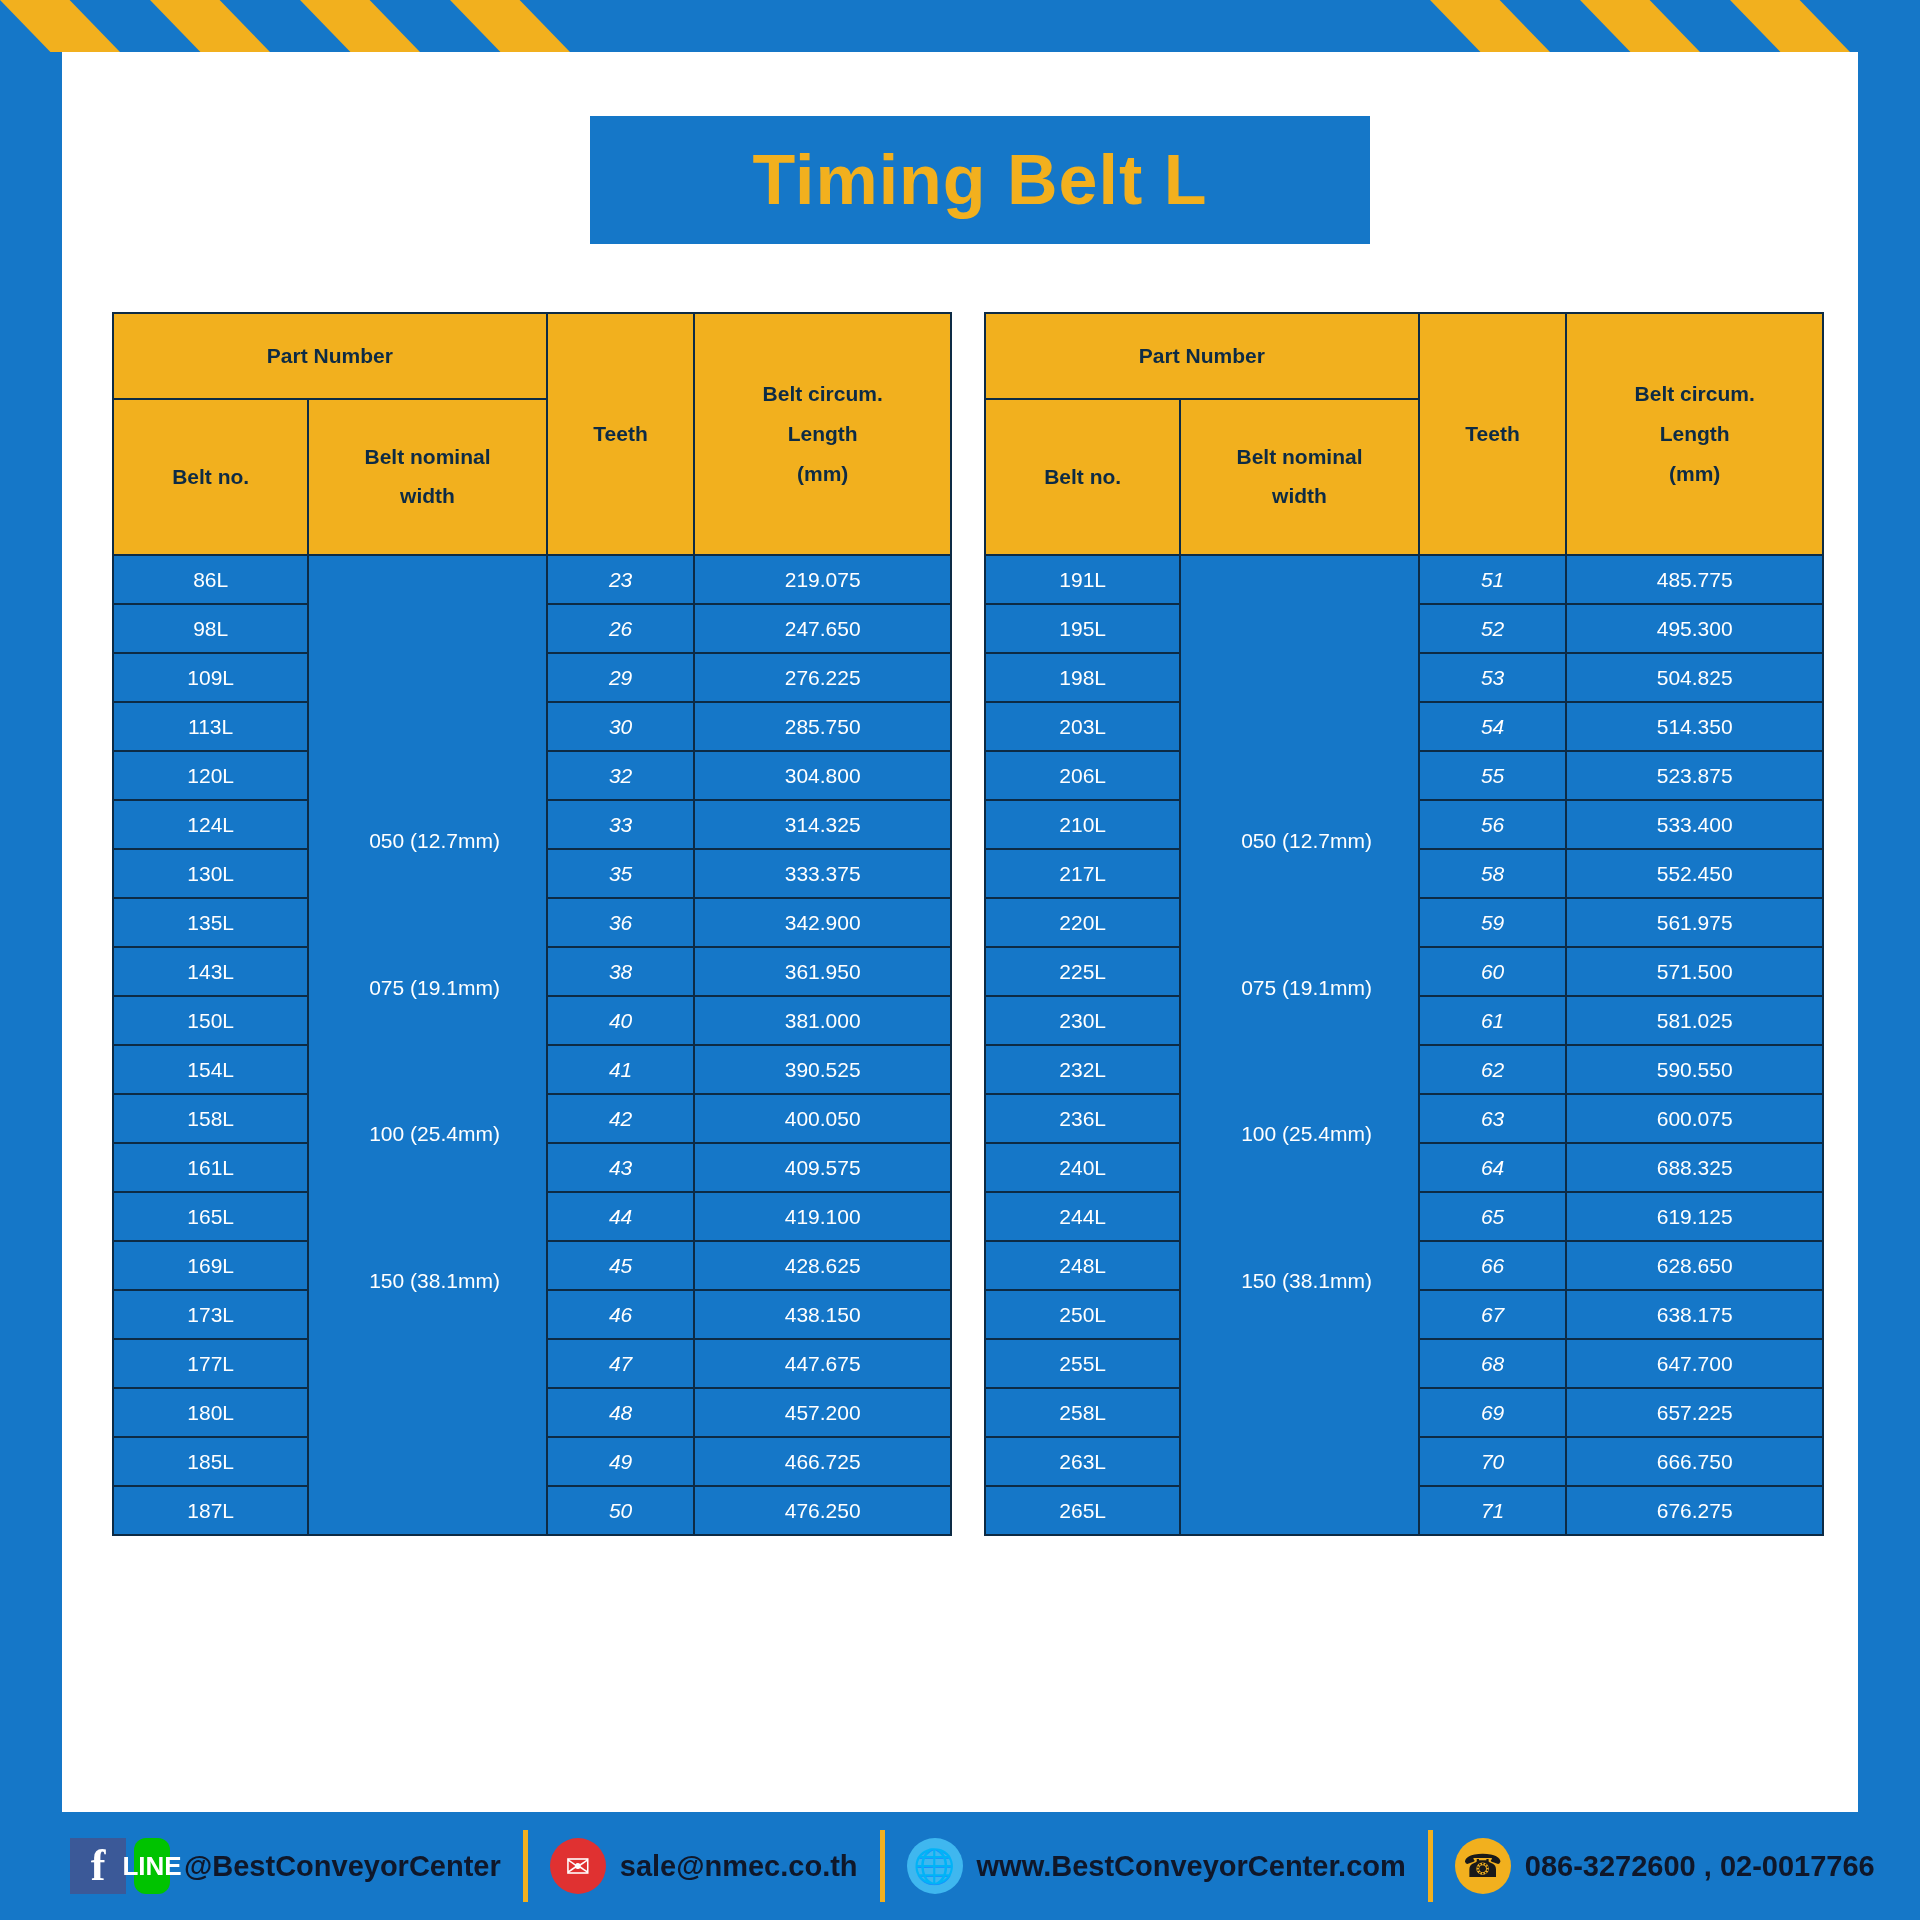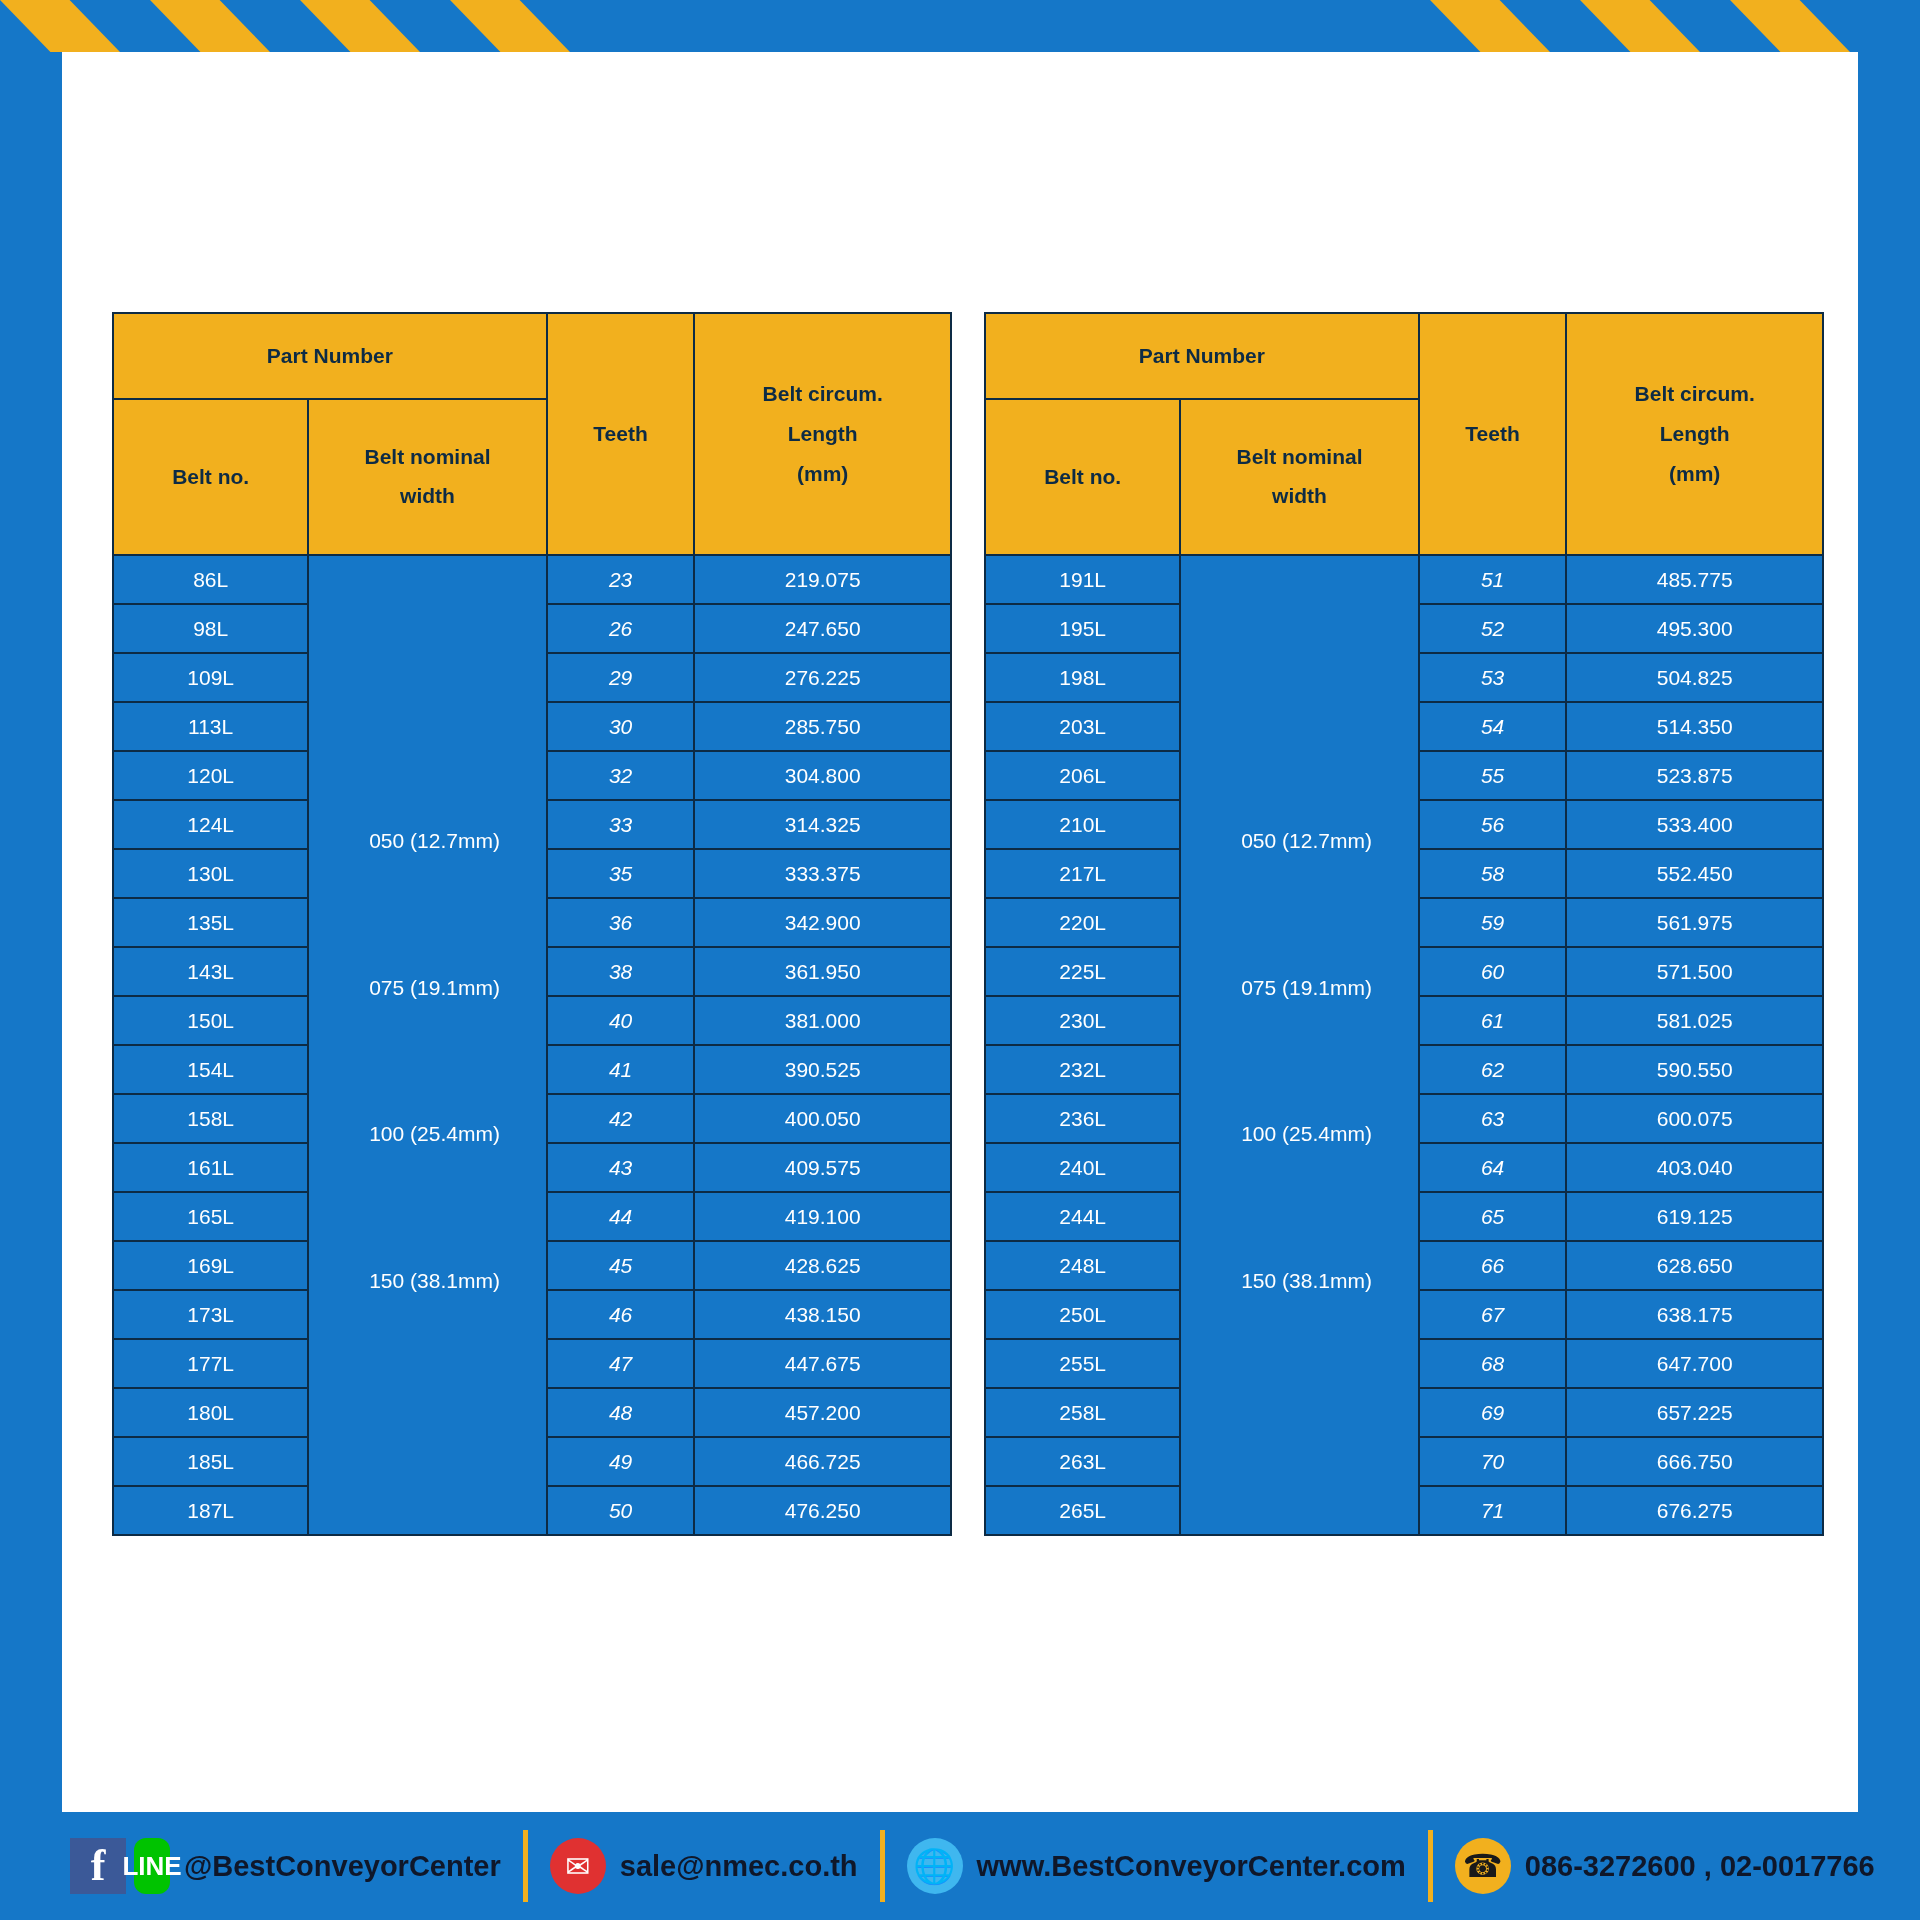--- a/index.html
+++ b/index.html
@@ -168,20 +168,23 @@
     <div class="chev" style="left:150px"></div>
     <div class="chev" style="left:300px"></div>
     <div class="chev" style="left:450px"></div>
     <div class="chev" style="left:1430px"></div>
     <div class="chev" style="left:1580px"></div>
     <div class="chev" style="left:1730px"></div>
   </div>
 
   <div class="white-card"></div>
 
+  <div class="title-bar">
+    <span>Timing Belt L</span>
+  </div>
 
   <svg class="watermark" viewBox="0 0 620 420">
     <path d="M60 340 L210 60 L300 210 L250 300 L200 210 L130 340 Z" fill="#1a5f9e"></path>
     <path d="M300 60 L470 60 L380 210 L470 360 L300 360 L390 210 Z" fill="#1a5f9e"></path>
   </svg>
 
   <div class="tables">
 
     <table class="belt">
       <colgroup>
@@ -410,21 +413,21 @@
             <td class="len">590.550</td>
           </tr>
           <tr>
             <td class="beltno">236L</td>
             <td class="teeth">63</td>
             <td class="len">600.075</td>
           </tr>
           <tr>
             <td class="beltno">240L</td>
             <td class="teeth">64</td>
-            <td class="len">403.040</td>
+            <td class="len">688.325</td>
           </tr>
           <tr>
             <td class="beltno">244L</td>
             <td class="teeth">65</td>
             <td class="len">619.125</td>
           </tr>
           <tr>
             <td class="beltno">248L</td>
             <td class="teeth">66</td>
             <td class="len">628.650</td>

